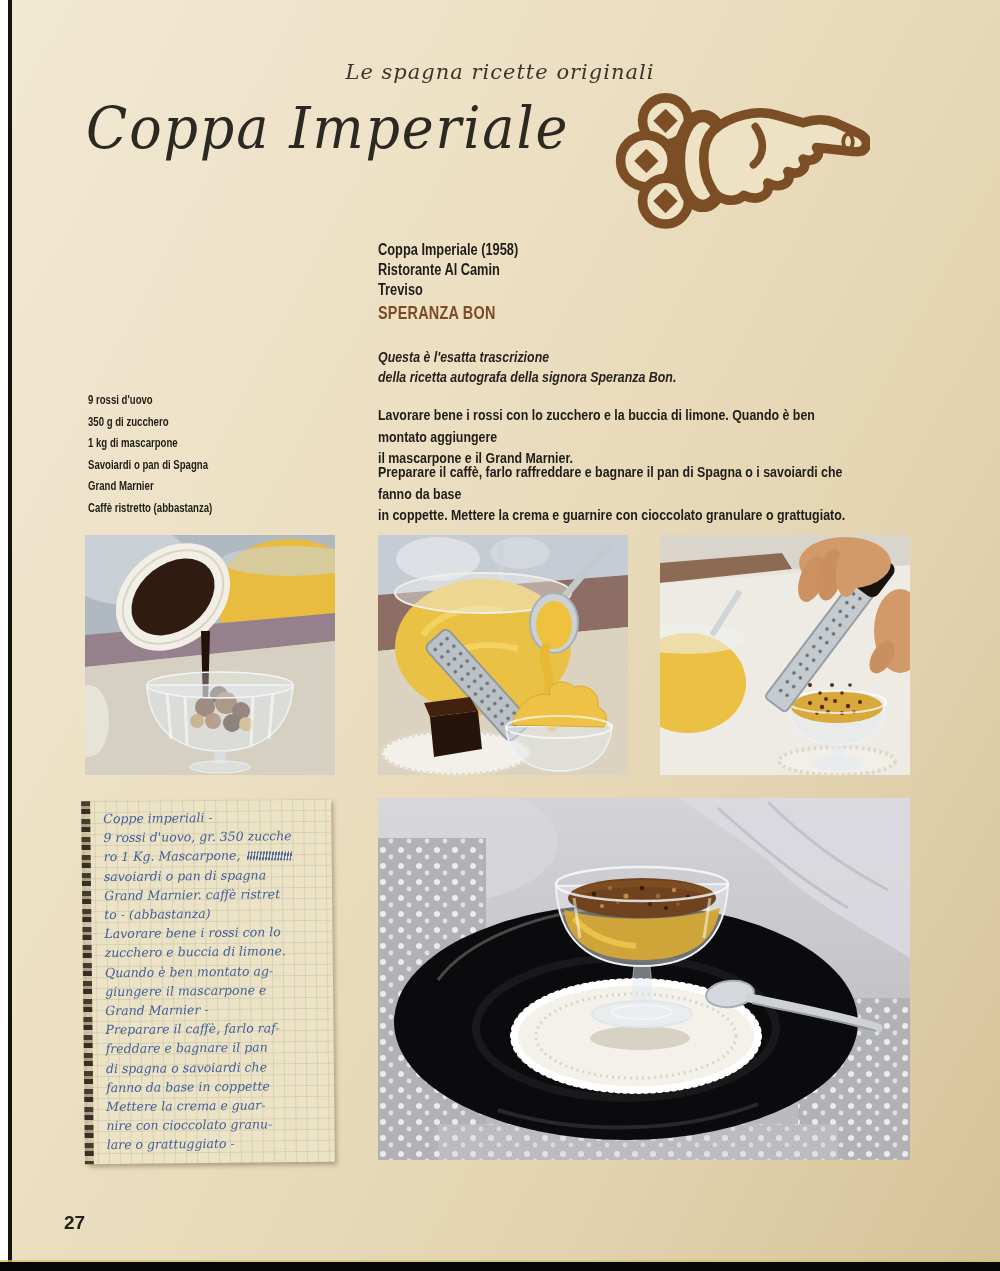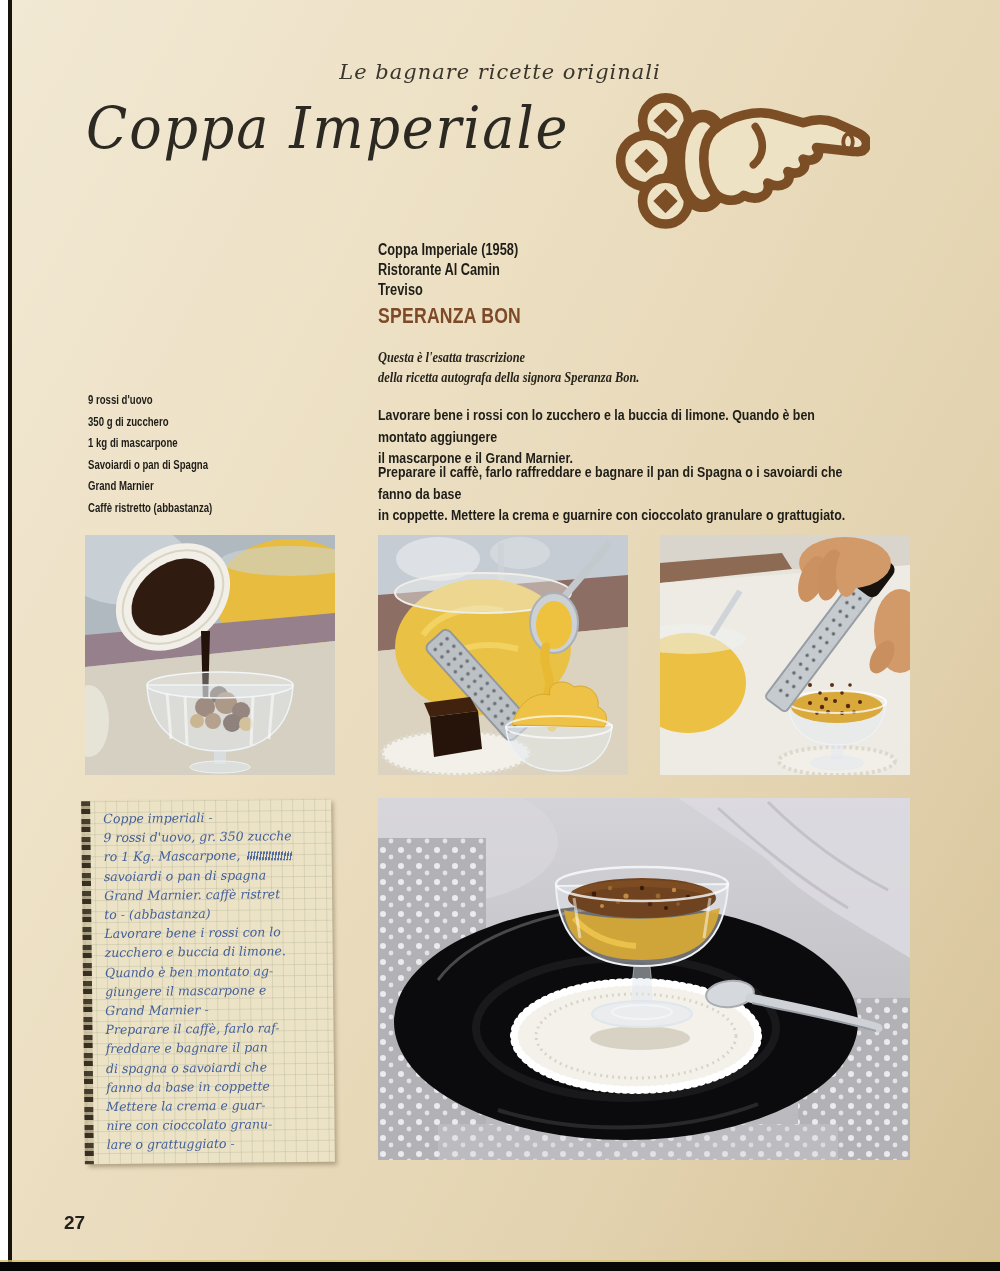--- a/index.html
+++ b/index.html
@@ -21,22 +21,22 @@
   .title{
     position:absolute;top:94px;left:86px;margin:0;font-weight:normal;
     font-family:"DejaVu Serif",serif;font-style:italic;font-size:58px;color:#2c2923;
     letter-spacing:2px;transform:scaleX(.93);transform-origin:0 0;white-space:nowrap;
   }
   .manicule{position:absolute;left:612px;top:86px;width:258px;height:148px;}
 
   .cond{display:inline-block;transform:scaleX(.8);transform-origin:0 0;white-space:pre-line;}
 
   .info{position:absolute;left:378px;top:240px;font-weight:bold;font-size:16px;line-height:20px;color:#1f1d18;}
-  .author{position:absolute;left:378px;top:303px;font-weight:bold;font-size:22px;color:#7d4a28;letter-spacing:.3px;}
-  .transcription{position:absolute;left:378px;top:347px;font-weight:bold;font-style:italic;font-size:15.5px;line-height:20px;color:#26231d;font-family:Liberation Serif, serif;}
+  .author{position:absolute;left:378px;top:303px;font-weight:bold;font-size:18px;color:#7d4a28;letter-spacing:.3px;}
+  .transcription{position:absolute;left:378px;top:347px;font-weight:bold;font-style:italic;font-size:15.5px;line-height:20px;color:#26231d;}
   .ingredients{position:absolute;left:88px;top:390px;font-weight:bold;font-size:12px;line-height:21.5px;color:#1f1d18;}
   .step{position:absolute;left:378px;width:600px;font-weight:bold;font-size:15.5px;line-height:21.5px;color:#1f1d18;}
   .step1{top:404px;} .step2{top:461px;}
 
   .photo{position:absolute;top:535px;width:250px;height:240px;}
   .ph{width:100%;height:100%;display:block;}
   .p1{left:85px;} .p2{left:378px;} .p3{left:660px;}
 
   .note{
     position:absolute;left:85px;top:800px;width:248px;height:363px;
@@ -55,21 +55,21 @@
     background:repeating-linear-gradient(100deg,transparent 0 1.5px,#44609a 1.5px 3px);transform:translateY(1px);}
 
   .bigphoto{position:absolute;left:378px;top:798px;width:532px;height:362px;}
   .pagenum{position:absolute;left:64px;top:1212px;font-weight:bold;font-size:19px;color:#23211b;}
 </style>
 </head>
 <body>
 
 <div class="sheet">
 
-  <div class="series">Le bagnare ricette originali</div>
+  <div class="series">Le spagna ricette originali</div>
   <h1 class="title">Coppa Imperiale</h1>
 
   <div class="manicule">
     <svg viewBox="0 0 270 150" width="100%" height="100%">
       <g stroke="#7c4e26" stroke-width="10" fill="#eee2c5" stroke-linejoin="round">
         <circle cx="56" cy="34" r="24"></circle>
         <circle cx="36" cy="76" r="27"></circle>
         <circle cx="56" cy="118" r="24"></circle>
       </g>
       <g fill="#7c4e26">

